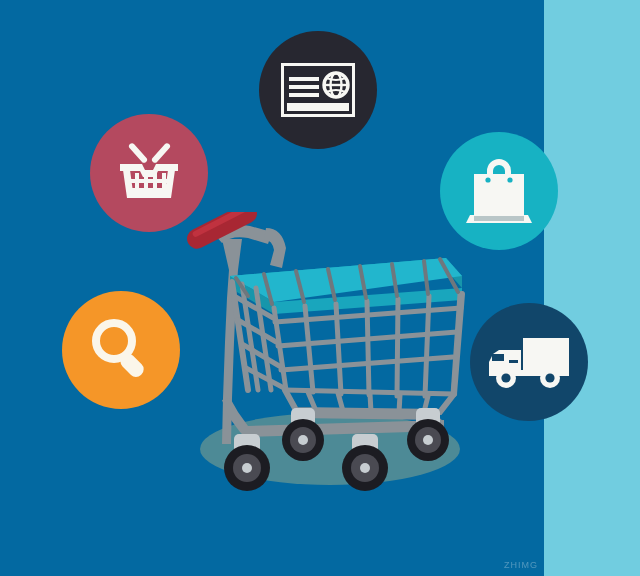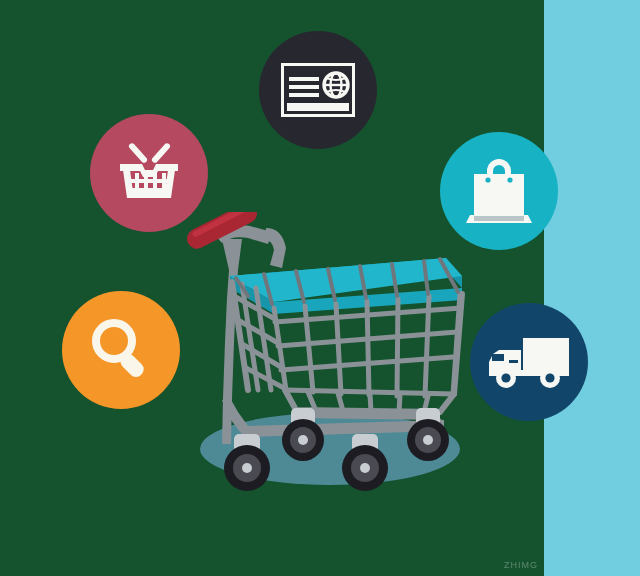--- a/index.html
+++ b/index.html
@@ -1,21 +1,21 @@
 <!DOCTYPE html>
 <html><head>
 <meta charset="utf-8">
 <style>
   html,body{margin:0;padding:0;}
   body{
     width:640px;height:576px;overflow:hidden;
     font-family:"Liberation Sans", sans-serif;
     background:#71cde0;
   }
-  #stage{position:relative;width:544px;height:576px;background:#14532d;}
+  #stage{position:relative;width:544px;height:576px;background:#0369a1;}
   .icon-badge{position:absolute;border-radius:50%;display:flex;align-items:center;justify-content:center;}
   .badge-basket{left:90px;top:114px;width:118px;height:118px;background:#b4495f;}
   .badge-card{left:259px;top:31px;width:118px;height:118px;background:#272730;}
   .badge-bag{left:440px;top:132px;width:118px;height:118px;background:#17b2c3;}
   .badge-truck{left:470px;top:303px;width:118px;height:118px;background:#11466a;}
   .badge-search{left:62px;top:291px;width:118px;height:118px;background:#f59628;}
   .cart-wrap{position:absolute;left:178px;top:212px;width:300px;height:280px;}
   .wm{position:absolute;right:6px;bottom:6px;font-size:9px;letter-spacing:1px;
       color:rgba(255,255,255,.30);user-select:none;}
 </style>

